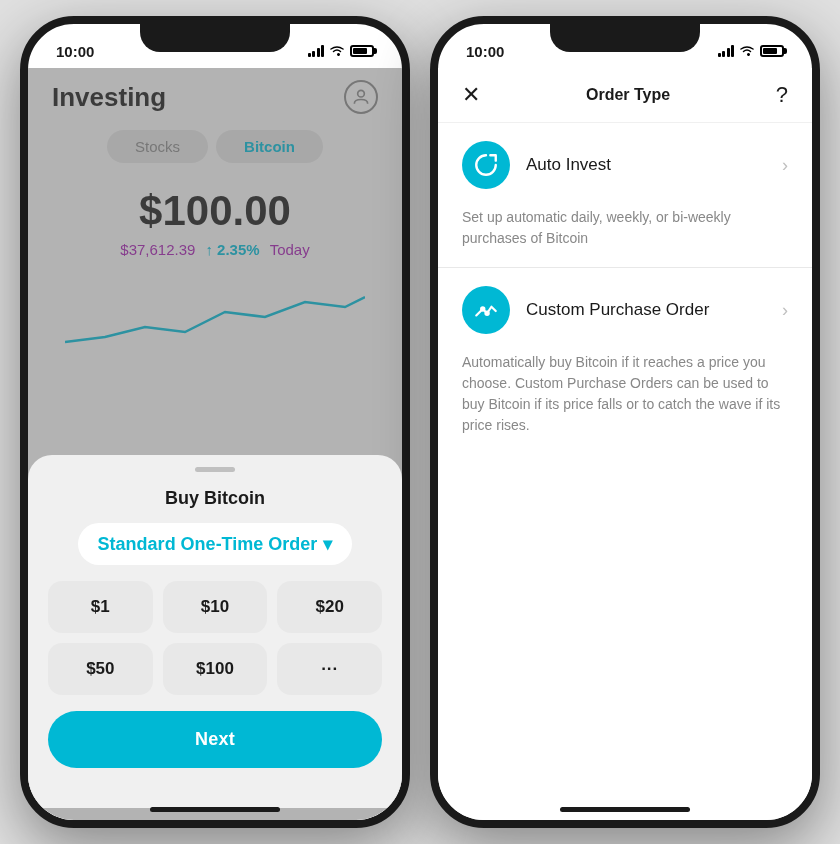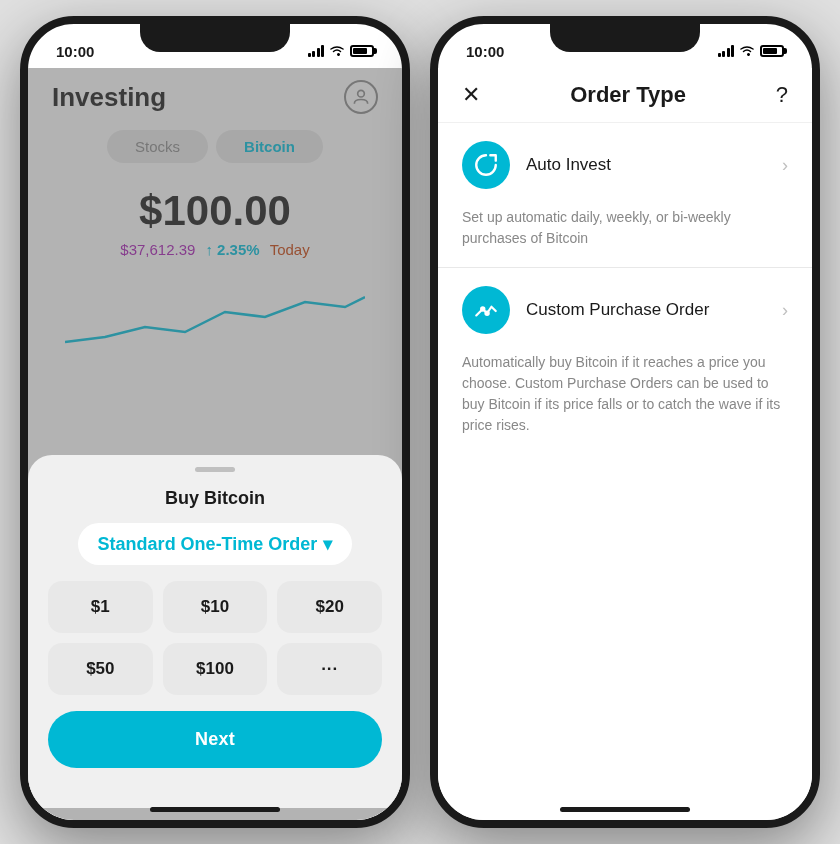--- a/index.html
+++ b/index.html
@@ -202,21 +202,21 @@
     .price-change-pct {
       color: #00b8d4;
       font-weight: 600;
     }
 
     .price-change-pct::before {
       content: '↑ ';
     }
 
     .today-label {
-      color: #c2410c;
+      color: #a21caf;
     }
 
     .chart-placeholder {
       text-align: center;
       padding: 16px;
       color: #00b8d4;
       font-size: 36px;
     }
 
     
@@ -339,21 +339,21 @@
 
     .header-close {
       font-size: 22px;
       color: #1a1a1a;
       cursor: pointer;
       font-weight: 400;
       line-height: 1;
     }
 
     .header-title {
-      font-size: 22px;
+      font-size: 16px;
       font-weight: 600;
       color: #1a1a1a;
     }
 
     .header-help {
       font-size: 22px;
       color: #1a1a1a;
       cursor: pointer;
       font-weight: 400;
     }

